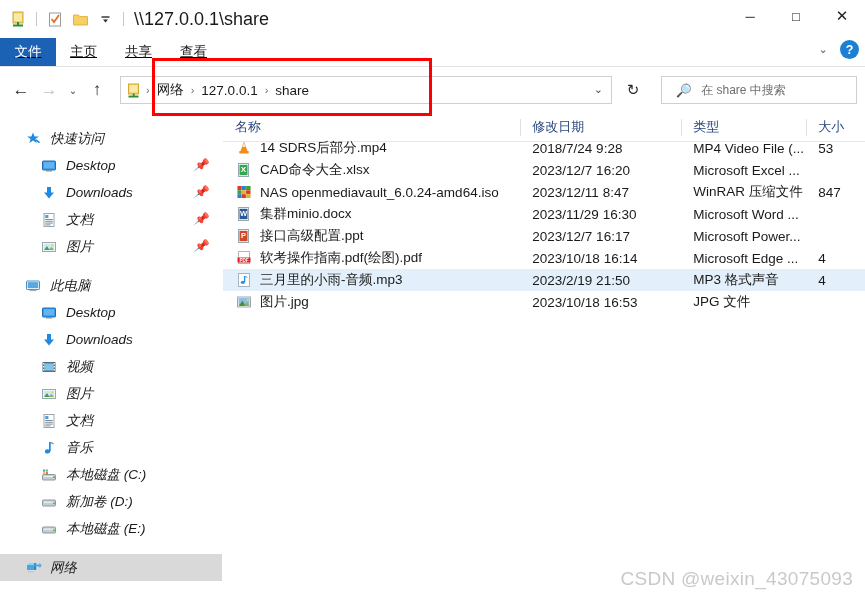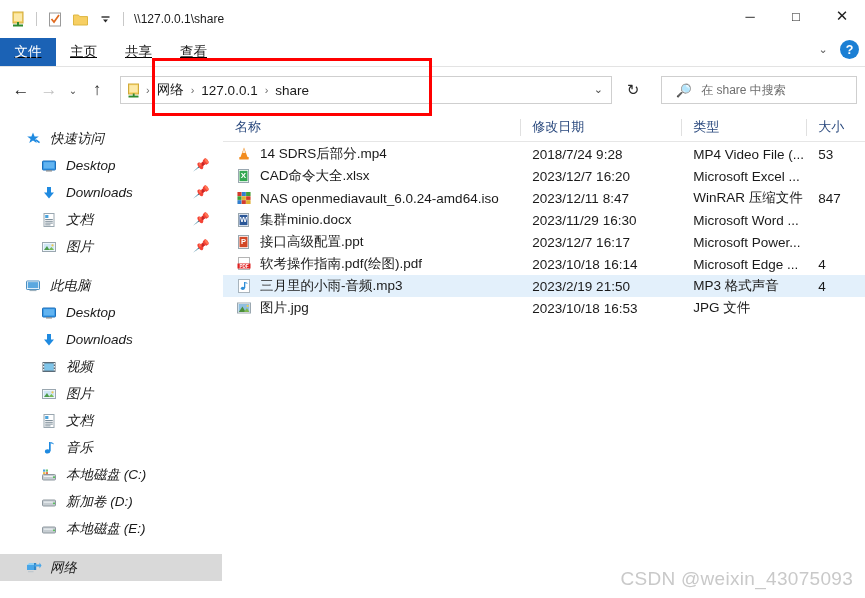--- a/index.html
+++ b/index.html
@@ -21,21 +21,21 @@
     background: #ffffff;
     display: flex; align-items: center;
   }
   #qat { display: flex; align-items: center; gap: 5px; padding-left: 8px; }
   .qat-icon {
     width: 20px; height: 20px; position: relative;
     display: flex; align-items: center; justify-content: center;
   }
   .qat-sep { width: 1px; height: 14px; background: #c8c8c8; margin: 0 3px; }
   #title-text {
-    font-size: 12px; color: #1a1a1a; margin-left: 7px;
+    font-size: 18px; color: #1a1a1a; margin-left: 7px;
     white-space: nowrap;
   }
   #wincontrols {
     position: absolute; right: 0; top: 0; height: 32px;
     display: flex;
   }
   .winbtn {
     width: 46px; height: 32px;
     display: flex; align-items: center; justify-content: center;
     font-size: 13px; color: #202020;
@@ -171,21 +171,21 @@
   }
   .col + .col::before {
     content: ""; position: absolute; left: 0; top: 6px;
     width: 1px; height: 17px; background: #e0e0e0;
   }
   .col.c-name { width: 305px; }
   .col.c-date { width: 165px; }
   .col.c-type { width: 128px; }
   .col.c-size { width: 60px; }
 
-  #rows { position: absolute; left: 0; top: 30px; width: 642px; }
+  #rows { position: absolute; left: 0; top: 24px; width: 642px; }
   .row {
     height: 22px; display: flex; align-items: center;
     font-size: 13.5px; color: #1a1a1a;
   }
   .row.selected { background: #e3f0fb; }
   .cell { display: flex; align-items: center; overflow: hidden; white-space: nowrap; }
   .cell.c-name { width: 305px; padding-left: 12px; }
   .cell.c-date { width: 165px; padding-left: 12px; }
   .cell.c-type { width: 128px; padding-left: 12px; }
   .cell.c-size { width: 60px; padding-left: 12px; }

